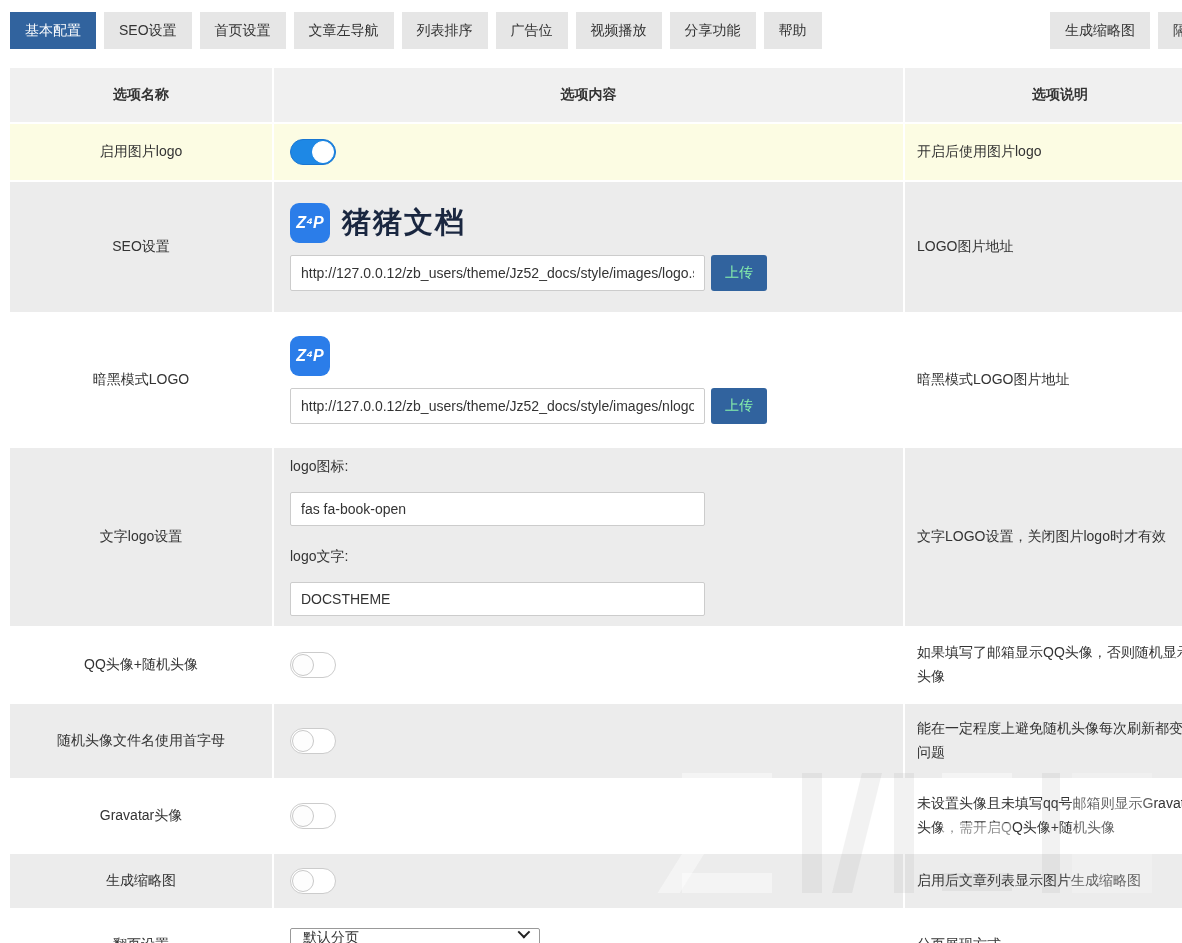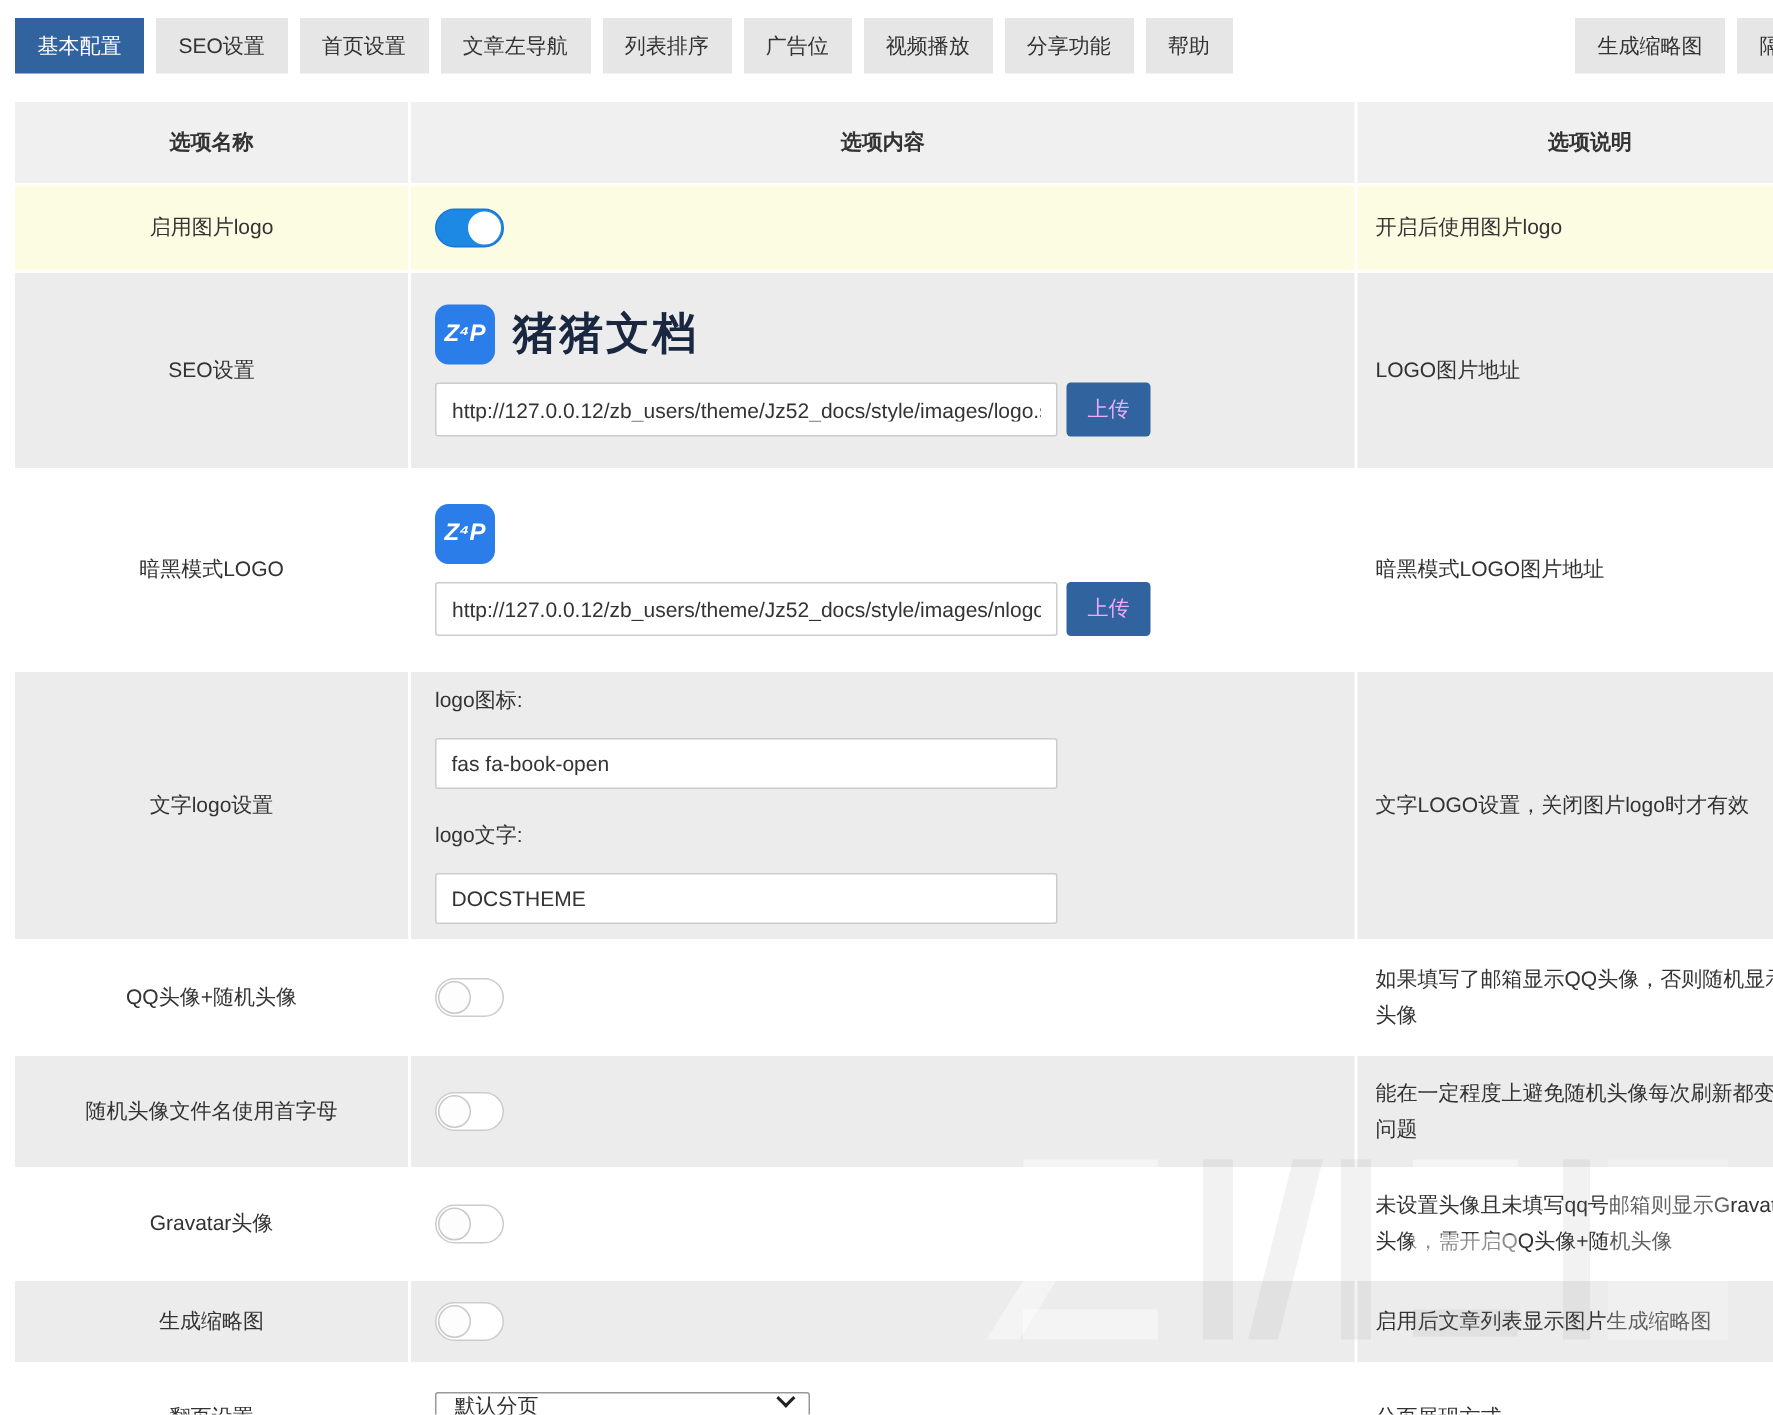--- a/index.html
+++ b/index.html
@@ -49,21 +49,21 @@
     background:#fdfdfd; border:1px solid #c9c9c9;
   }
   .toggle.on { background:#1e88e5; border-color:#1976d2; }
   .toggle.on .knob { left:auto; right:1px; background:#fff; border-color:#fff; }
   .txt {
     width:415px; height:36px; border:1px solid #ccc; border-radius:2px;
     padding:0 10px; font-size:14px; color:#333; font-family:inherit; background:#fff;
   }
   .txt.small { height:34px; }
   .btn-upload {
-    height:36px; padding:0 14px; margin-left:6px; background:#31639e; color:#f0abfc;
+    height:36px; padding:0 14px; margin-left:6px; background:#31639e; color:#86efac;
     border:0; border-radius:3px; font-size:14px; cursor:pointer; font-family:Liberation Sans, sans-serif; flex:none;
   }
   .input-line { display:flex; align-items:center; }
   .zlogo {
     width:40px; height:40px; border-radius:9px; background:#2b7de9; color:#fff;
     display:flex; align-items:center; justify-content:center;
     font-style:italic; font-weight:bold; font-size:16px; flex:none;
   }
   .brand-line { display:flex; align-items:center; gap:12px; }
   .brand-name { font-size:29px; font-weight:800; color:#1a2740; letter-spacing:2px; }

